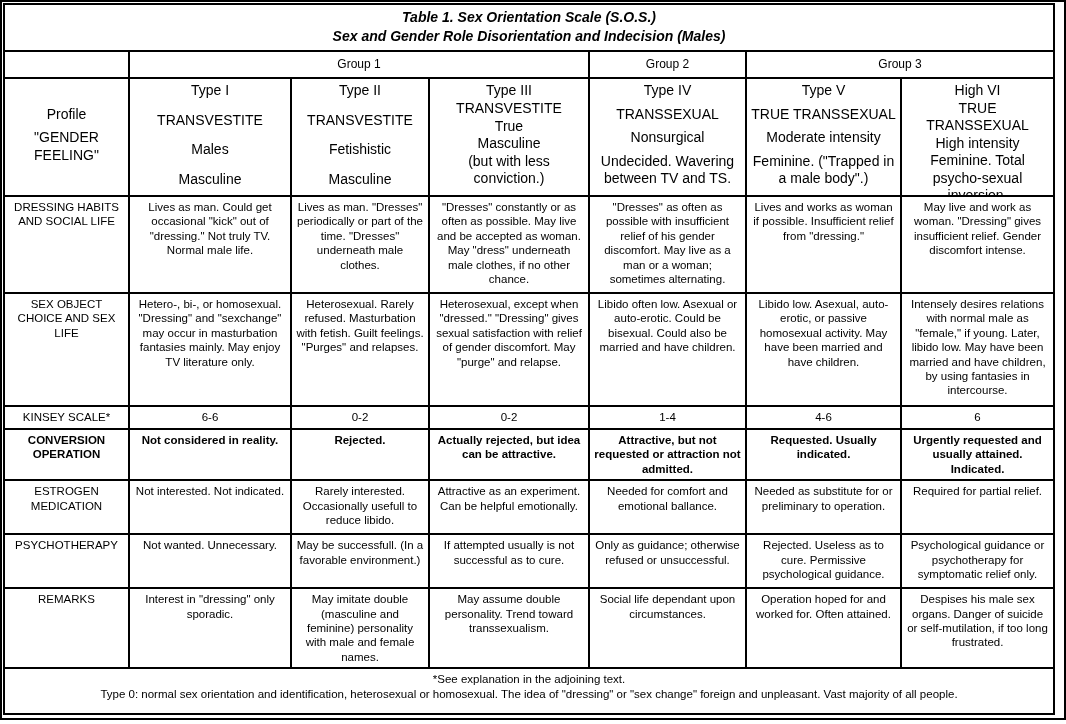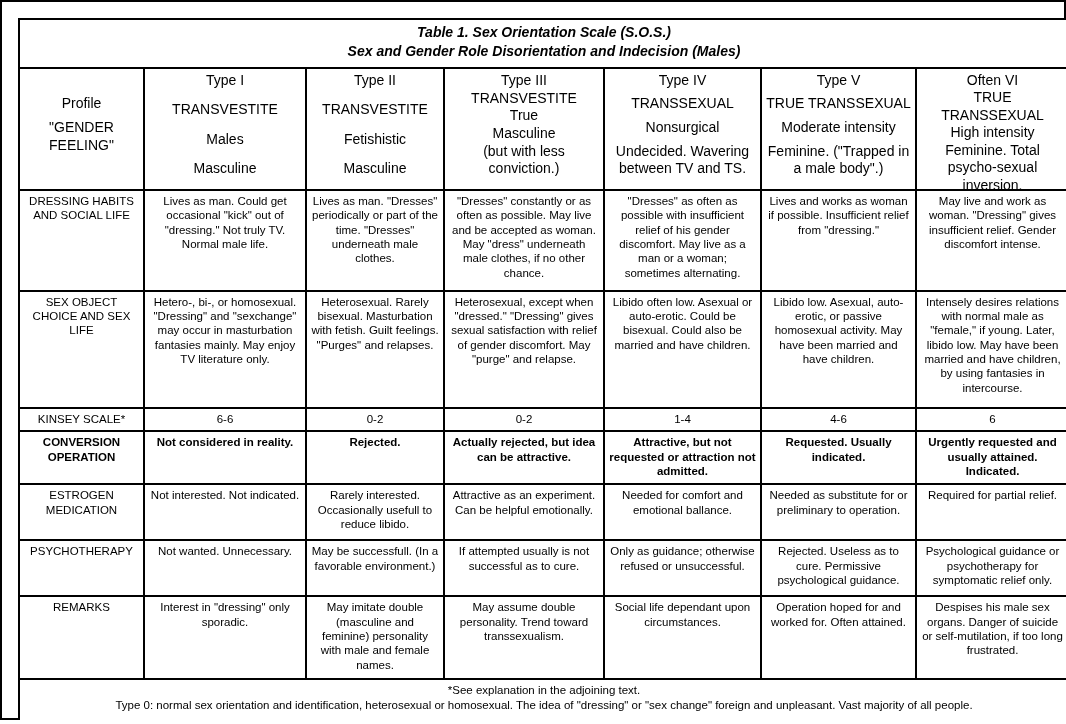--- a/index.html
+++ b/index.html
@@ -5,21 +5,21 @@
   * { box-sizing: border-box; margin: 0; padding: 0; }
   body {
     background: #fff;
     font-family: "Liberation Sans", "DejaVu Sans", sans-serif;
     color: #000;
   }
   .page {
     width: 1066px;
     height: 720px;
     border: 2px solid #000;
-    padding: 16px;
+    padding: 1px;
     background: #fff;
   }
   table.sos {
     border-collapse: collapse;
     width: 1050px;
     height: 710px;
     table-layout: fixed;
     background: #fff;
   }
   table.sos td {
@@ -79,20 +79,26 @@
     </colgroup>
 
     <tbody>
         <tr class="r-title">
       <td colspan="7" class="title-cell">
         <div class="title-line">Table 1. Sex Orientation Scale (S.O.S.)</div>
         <div class="title-line">Sex and Gender Role Disorientation and Indecision (Males)</div>
       </td>
     </tr>
 
+    <tr class="r-group">
+      <td></td>
+      <td colspan="3">Group 1</td>
+      <td>Group 2</td>
+      <td colspan="2">Group 3</td>
+    </tr>
 
     <tr class="r-types">
       <td>
         <div class="stack">
           <div class="ln">&nbsp;</div>
           <div class="ln">Profile</div>
           <div class="ln">"GENDER FEELING"</div>
           <div class="ln">&nbsp;</div>
         </div>
       </td>
@@ -132,42 +138,42 @@
       <td>
         <div class="stack">
           <div class="ln">Type V</div>
           <div class="ln">TRUE TRANSSEXUAL</div>
           <div class="ln">Moderate intensity</div>
           <div class="ln">Feminine. ("Trapped in a male body".)</div>
         </div>
       </td>
       <td>
         <div class="stack">
-          <div class="ln">Often VI</div>
+          <div class="ln">High VI</div>
           <div class="ln">TRUE TRANSSEXUAL</div>
           <div class="ln">High intensity</div>
           <div class="ln">Feminine. Total psycho-sexual inversion.</div>
         </div>
       </td>
     </tr>
 
     <tr class="r-dressing">
       <td>DRESSING HABITS AND SOCIAL LIFE</td>
       <td>Lives as man. Could get occasional "kick" out of "dressing." Not truly TV. Normal male life.</td>
       <td>Lives as man. "Dresses" periodically or part of the time. "Dresses" underneath male clothes.</td>
       <td class="dbl-left">"Dresses" constantly or as often as possible. May live and be accepted as woman. May "dress" underneath male clothes, if no other chance.</td>
       <td>"Dresses" as often as possible with insufficient relief of his gender discomfort. May live as a man or a woman; sometimes alternating.</td>
       <td>Lives and works as woman if possible. Insufficient relief from "dressing."</td>
       <td>May live and work as woman. "Dressing" gives insufficient relief. Gender discomfort intense.</td>
     </tr>
 
     <tr class="r-sex">
       <td>SEX OBJECT CHOICE AND SEX LIFE</td>
       <td>Hetero-, bi-, or homosexual. "Dressing" and "sexchange" may occur in masturbation fantasies mainly. May enjoy TV literature only.</td>
-      <td>Heterosexual. Rarely bisexual. Masturbation with fetish. Guilt feelings. "Purges" and relapses.</td>
+      <td>Heterosexual. Rarely refused. Masturbation with fetish. Guilt feelings. "Purges" and relapses.</td>
       <td class="dbl-left">Heterosexual, except when "dressed." "Dressing" gives sexual satisfaction with relief of gender discomfort. May "purge" and relapse.</td>
       <td>Libido often low. Asexual or auto-erotic. Could be bisexual. Could also be married and have children.</td>
       <td>Libido low. Asexual, auto-erotic, or passive homosexual activity. May have been married and have children.</td>
       <td>Intensely desires relations with normal male as "female," if young. Later, libido low. May have been married and have children, by using fantasies in intercourse.</td>
     </tr>
 
     <tr class="r-kinsey">
       <td>KINSEY SCALE*</td>
       <td>6-6</td>
       <td>0-2</td>

